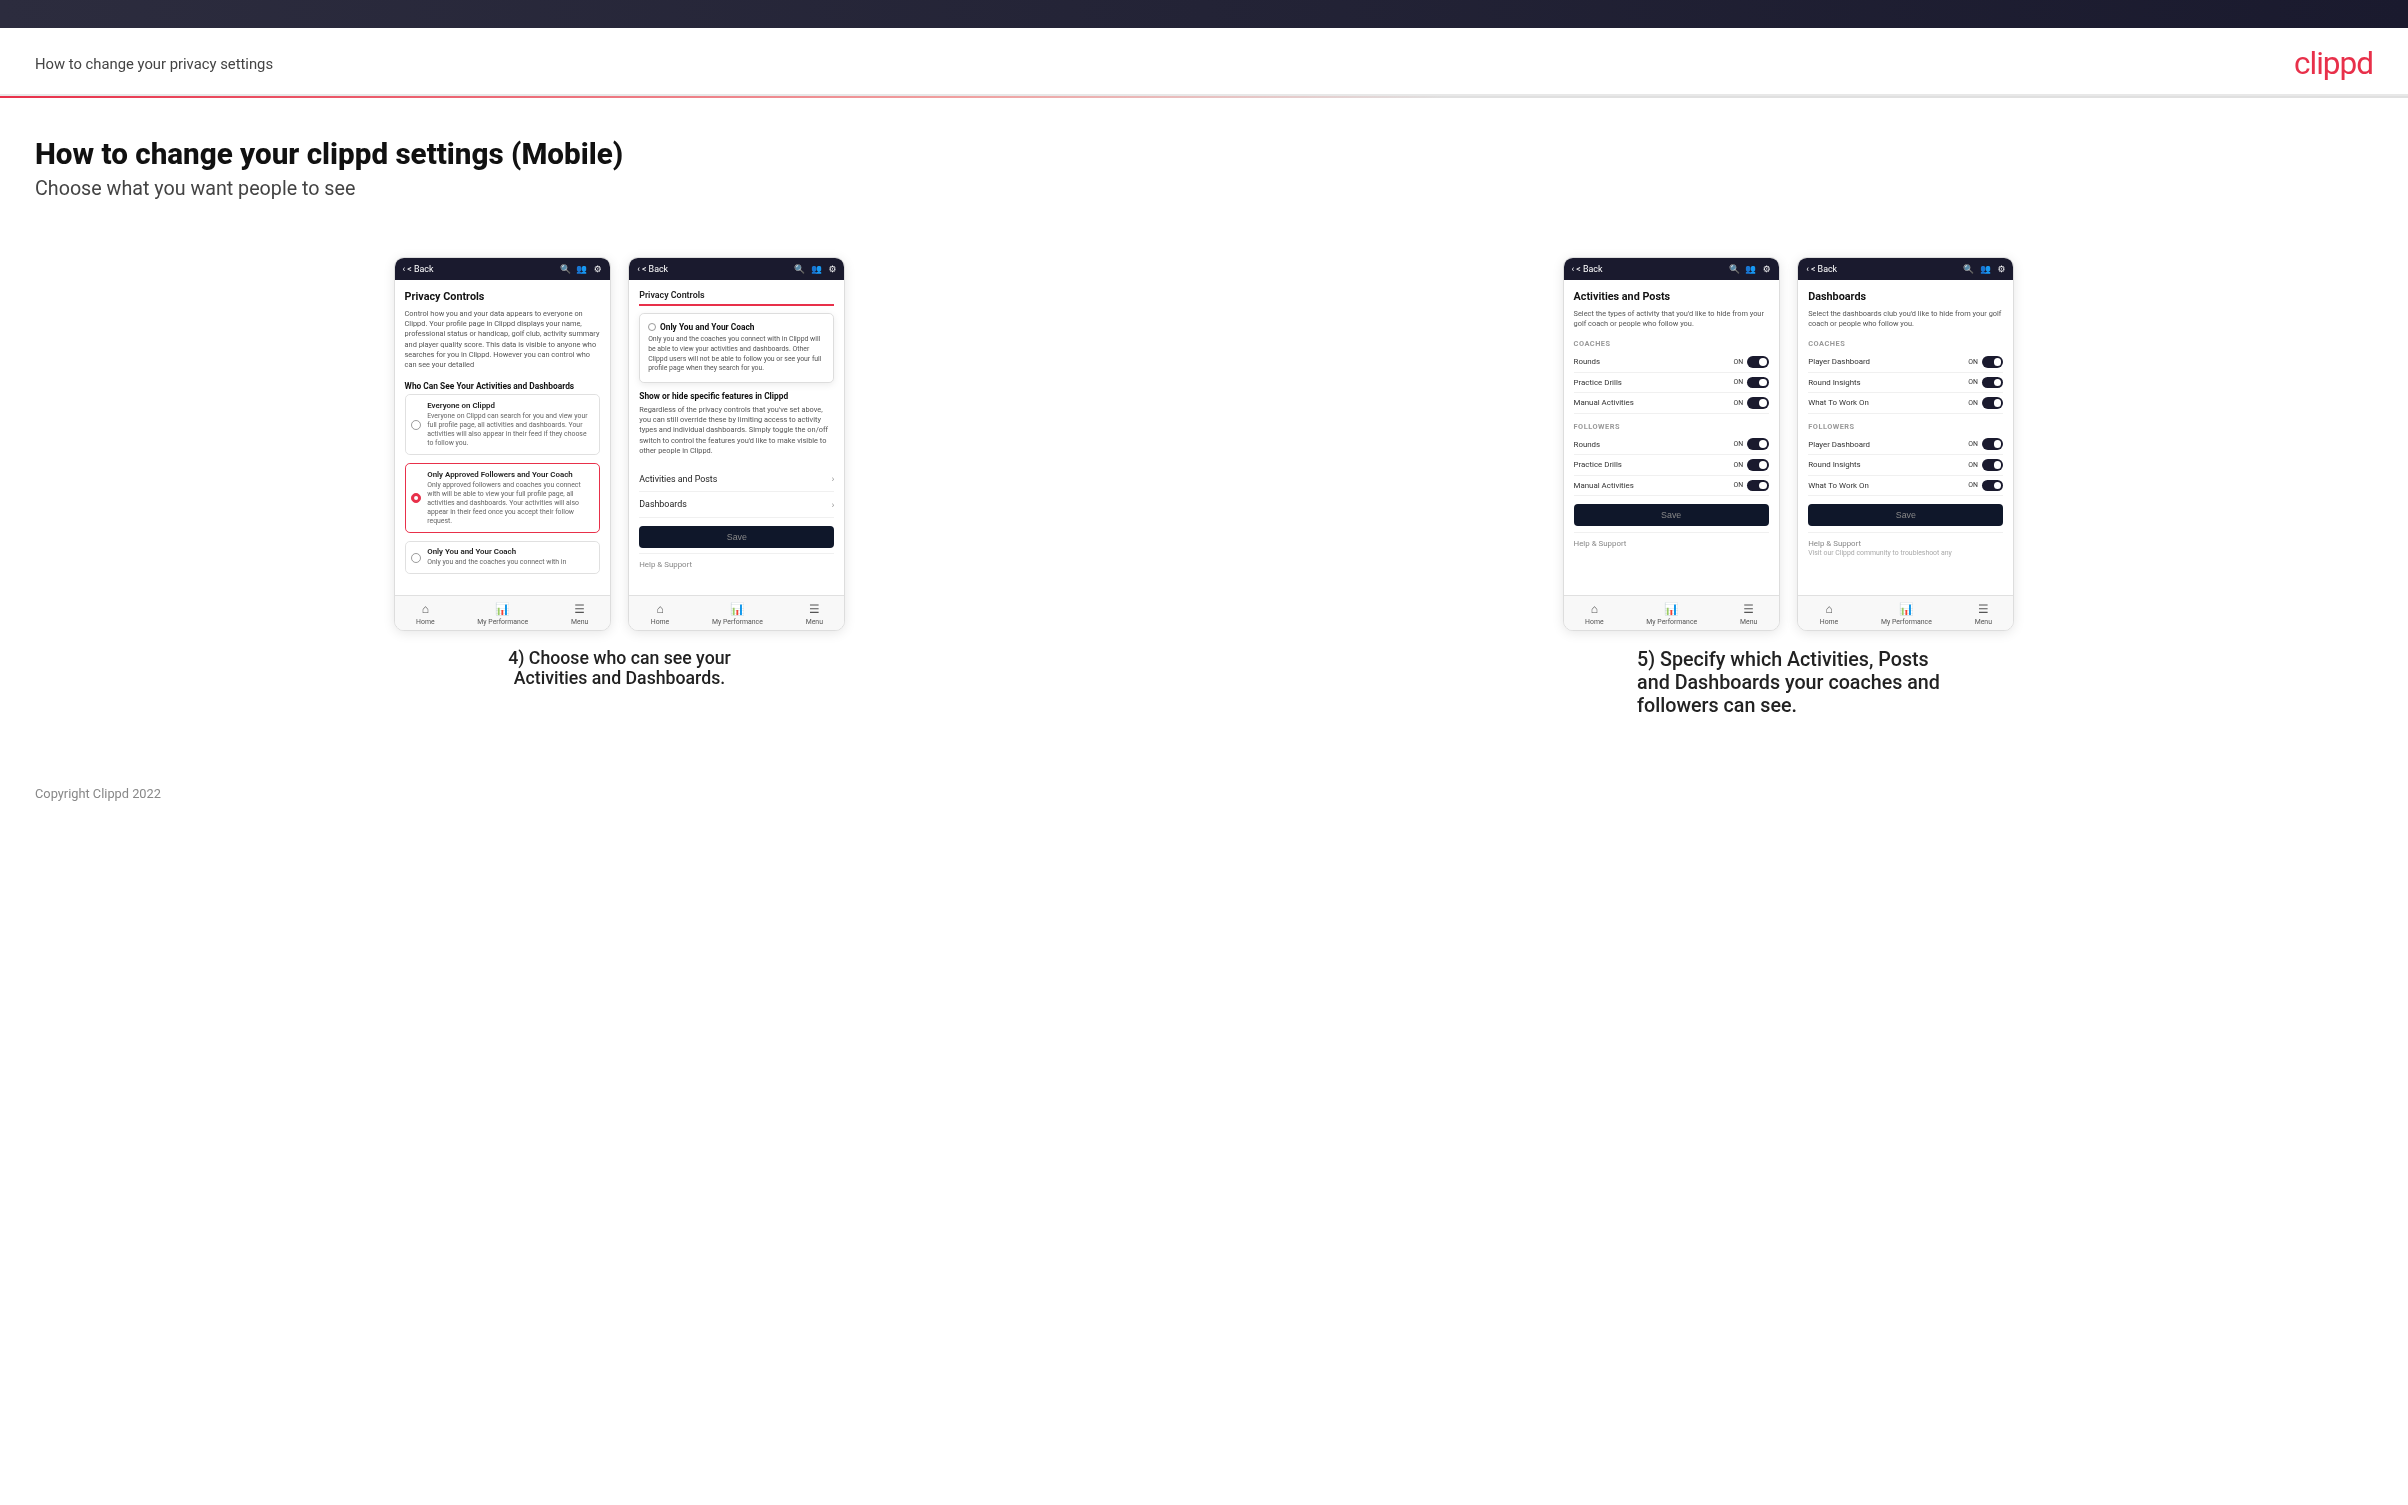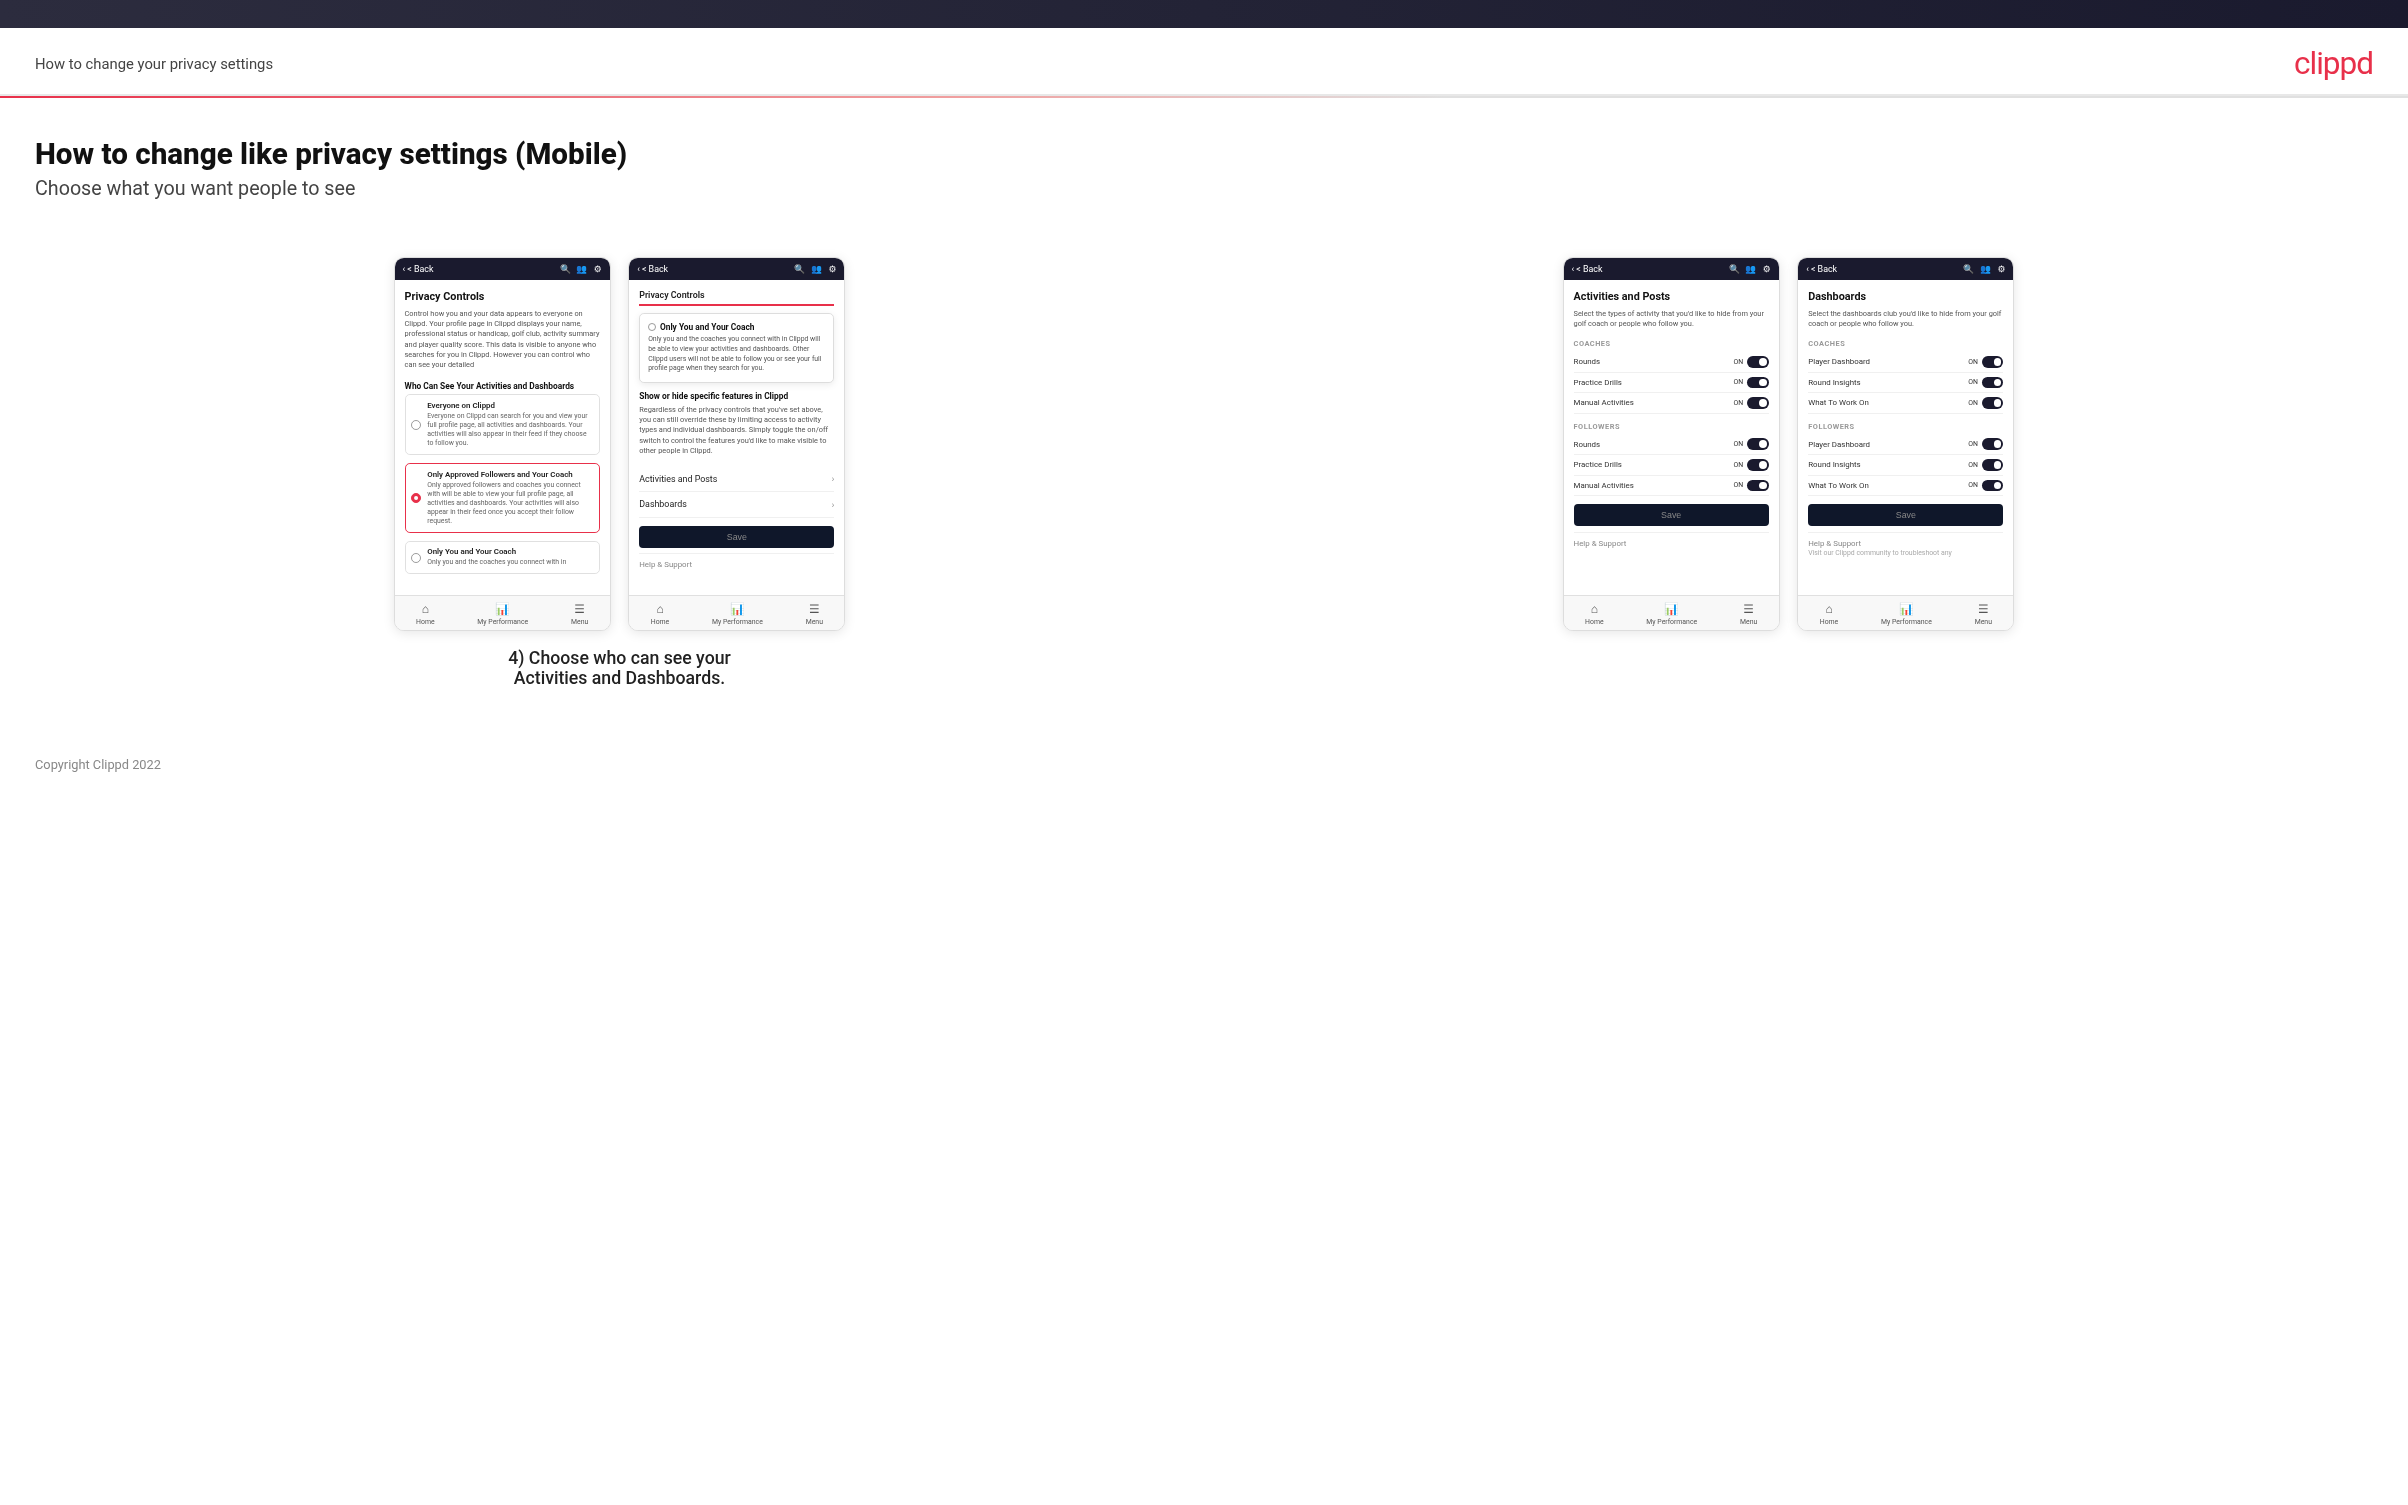--- a/index.html
+++ b/index.html
@@ -360,21 +360,21 @@
 <div class="top-bar"></div>
 
 <div class="header">
   <span class="header-title">How to change your privacy settings</span>
   <span class="logo">clippd</span>
 </div>
 <div class="divider-line"></div>
 
 <div class="main-content">
 
-  <h1 class="page-title">How to change like privacy settings (Mobile)</h1>
+  <h1 class="page-title">How to change your clippd settings (Mobile)</h1>
   <p class="page-subtitle">Choose what you want people to see</p>
 
   <div class="screenshots-section">
 
     <div class="left-section">
       <div class="phone-pair">
 
         <div class="phone-mockup">
           <div class="phone-nav">
             <span class="phone-nav-back">
@@ -653,20 +653,27 @@
             </div>
             <div class="bottom-nav-item">
               <span class="bottom-nav-icon">☰</span>
               <span>Menu</span>
             </div>
           </div>
         </div>
 
       </div>
 
+      <div style="max-width:414px;margin-top:17.7px;">
+        <p style="font-size:19.7px;font-weight:500;color:#222;">
+          <span>5) Specify which Activities, Posts</span><br>
+          <span>and Dashboards your  coaches and</span><br>
+          <span>followers can see.</span>
+        </p>
+      </div>
     </div>
 
   </div>
 
 </div>
 
 <div class="footer">
   <span>Copyright Clippd 2022</span>
 </div>
 

